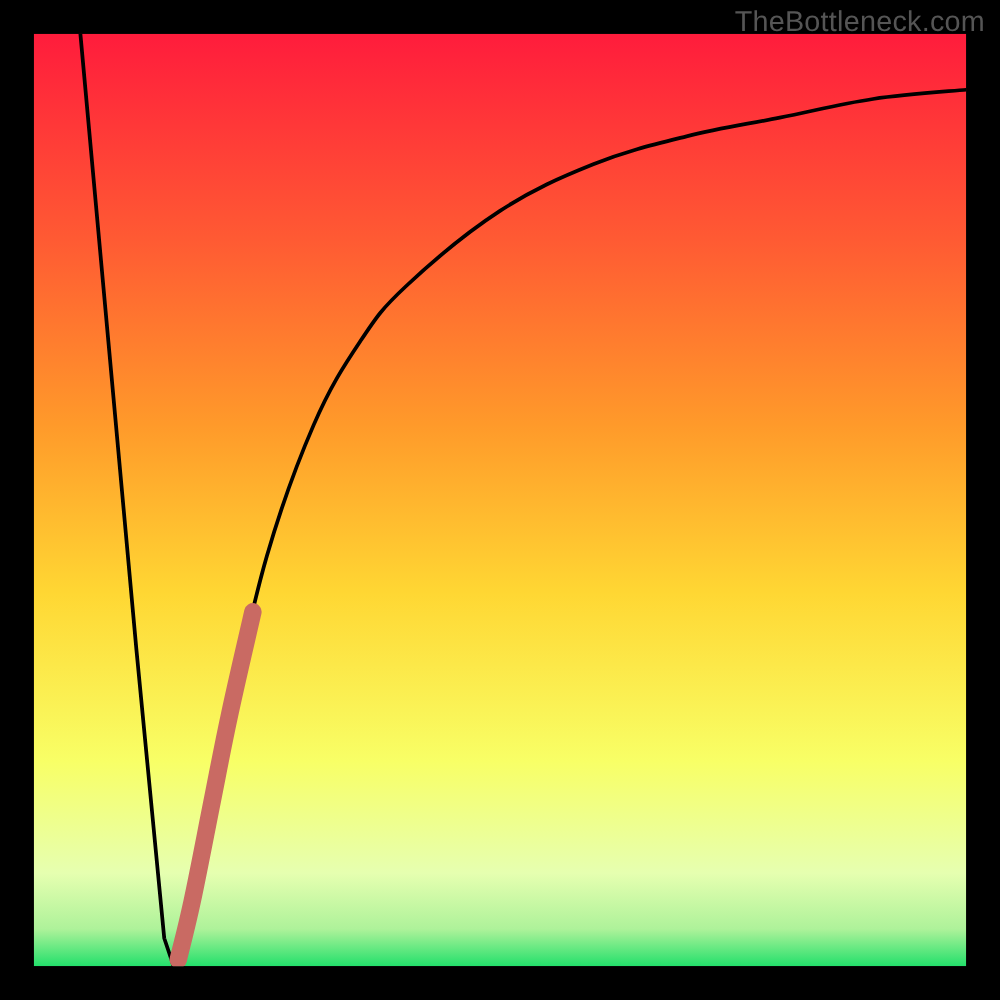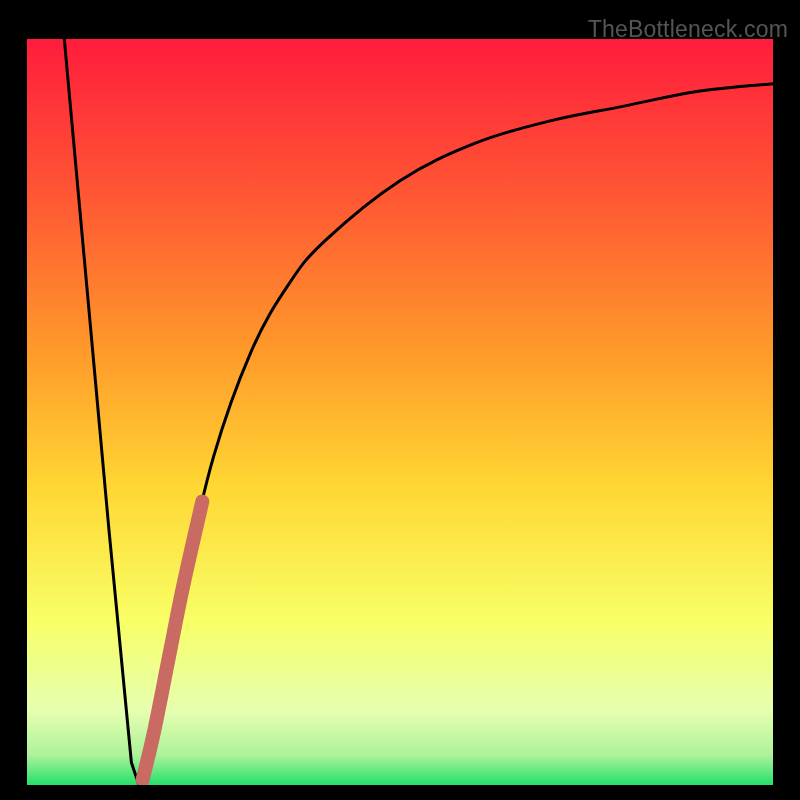--- a/index.html
+++ b/index.html
@@ -9,21 +9,20 @@
     height: 800px;
     overflow: hidden;
     background: #000;
     font-family: Arial, Helvetica, sans-serif;
   }
   .frame {
     position: relative;
     width: 800px;
     height: 648px;
     background: #000;
-    margin-top: 12px;
   }
   .watermark {
     position: absolute;
     top: 4px;
     right: 12px;
     color: #555;
     font-size: 23px;
     font-weight: 400;
     letter-spacing: 0.2px;
     user-select: none;

